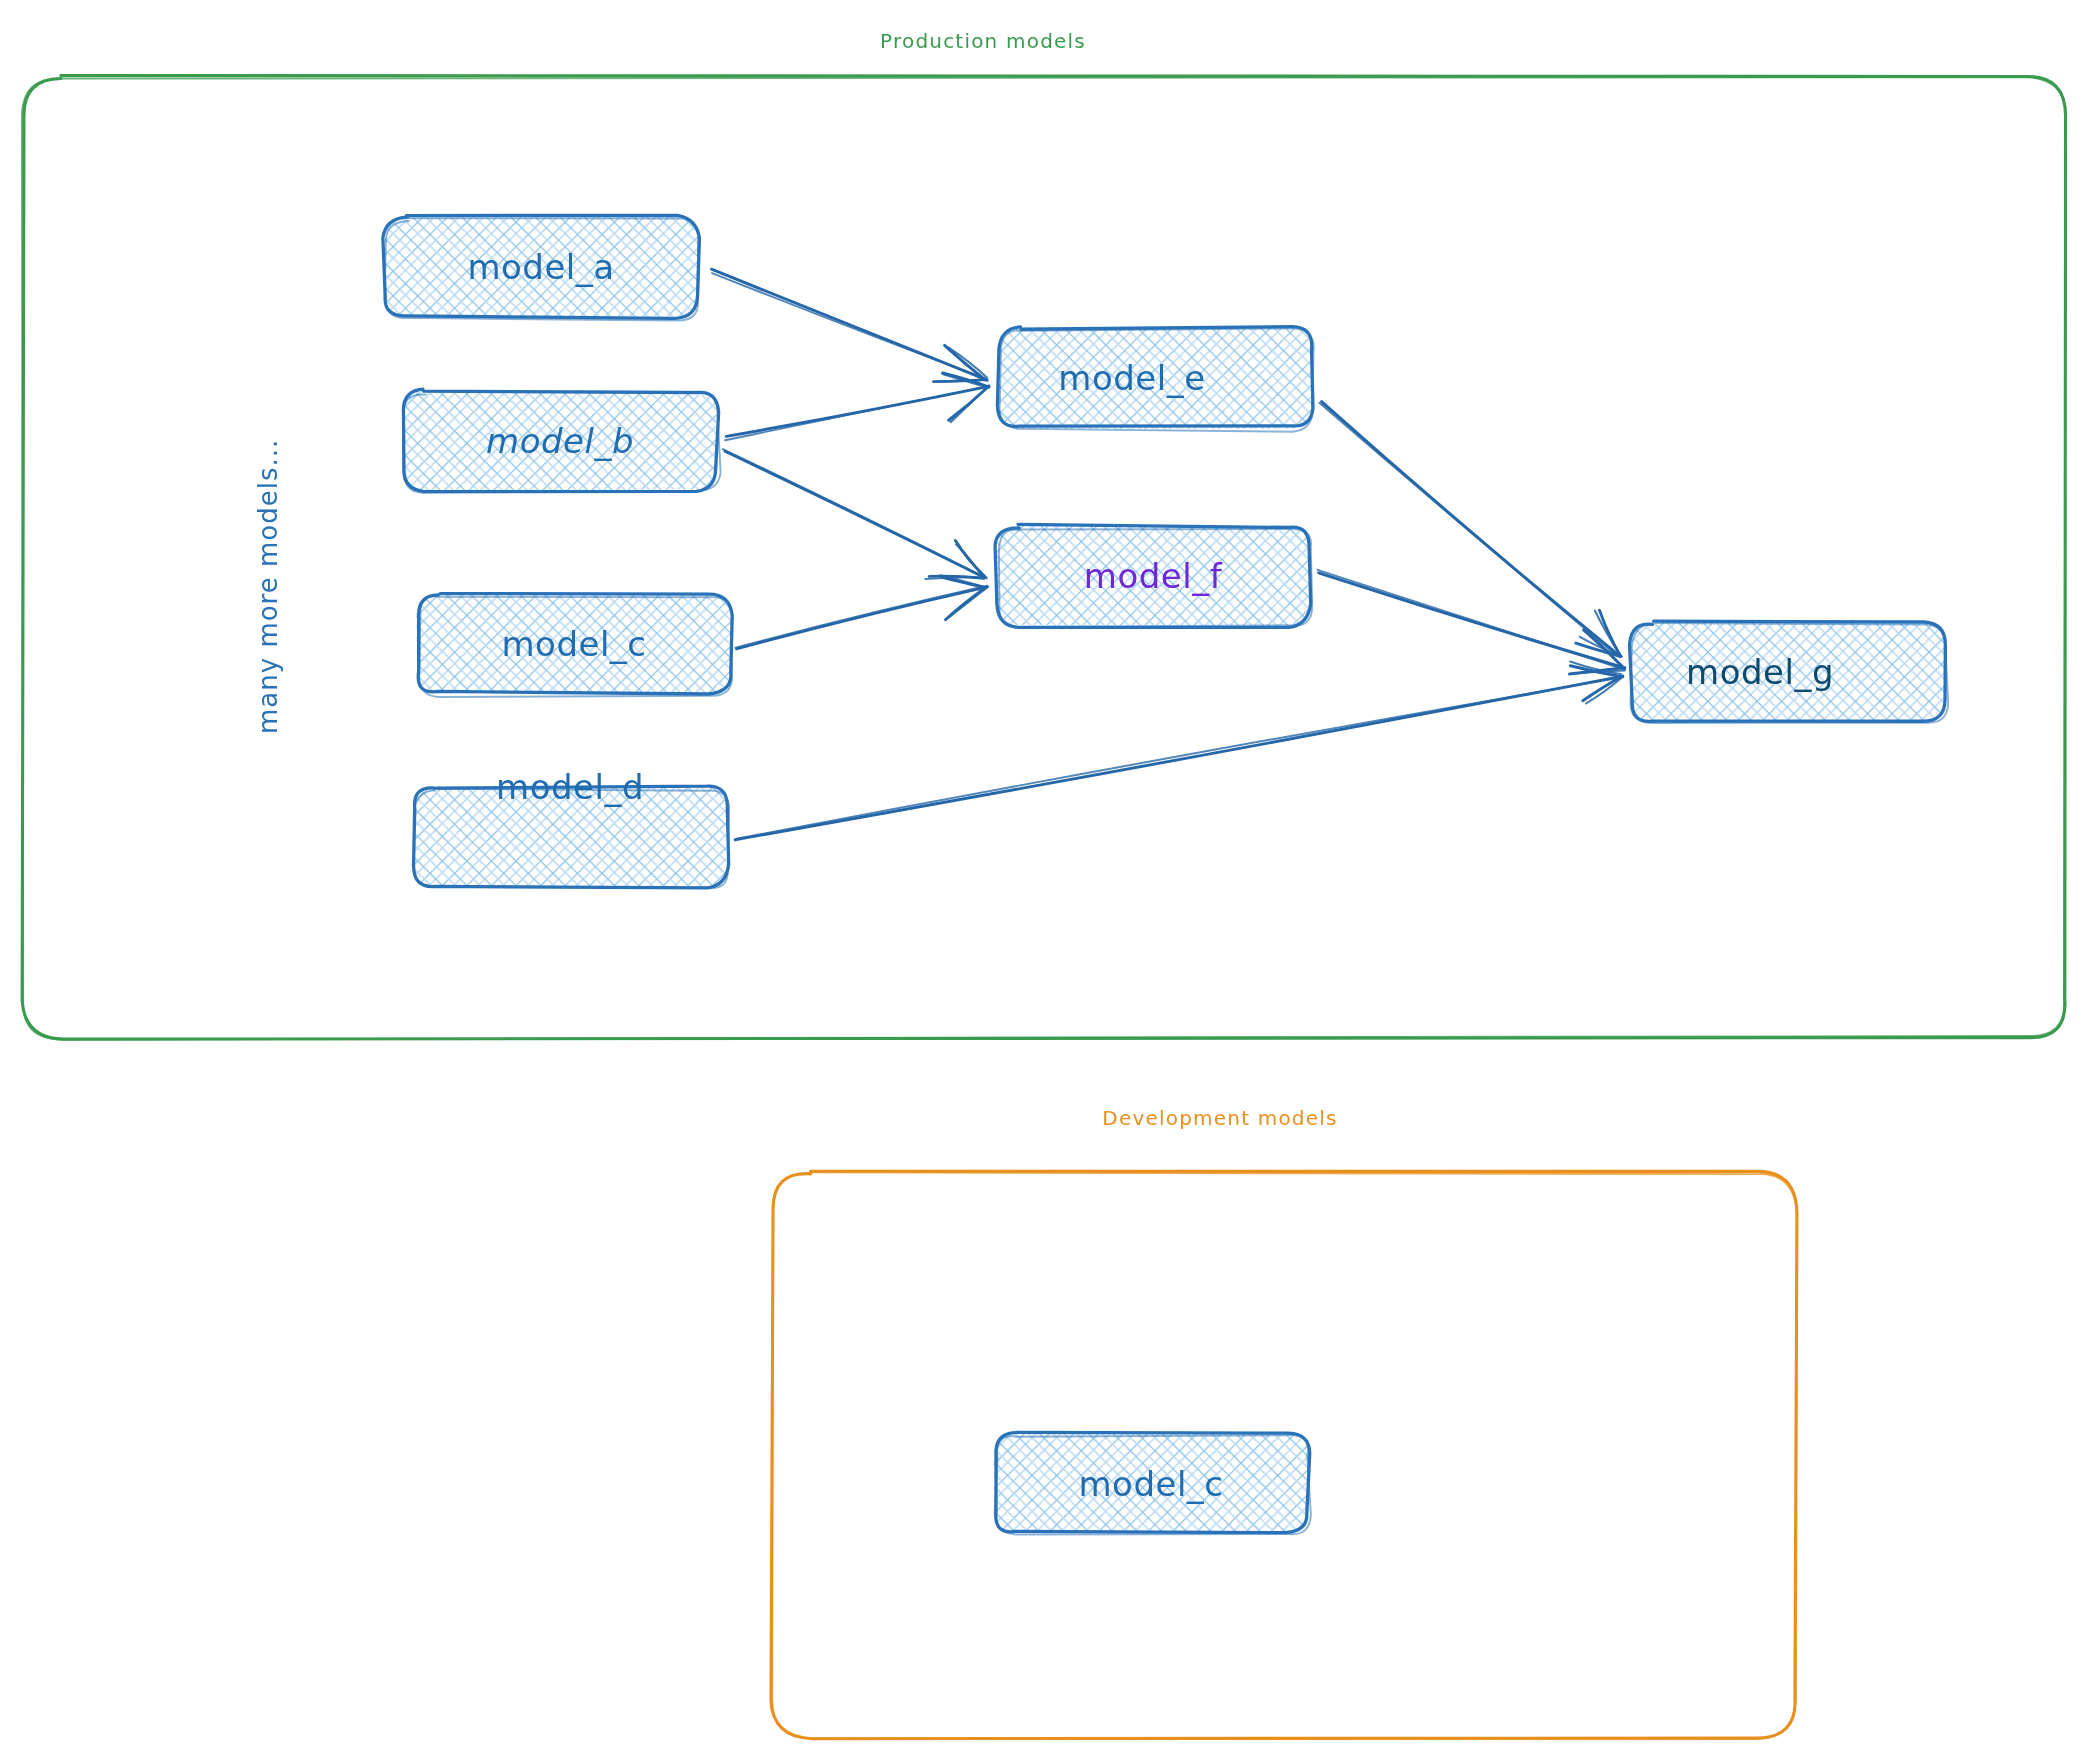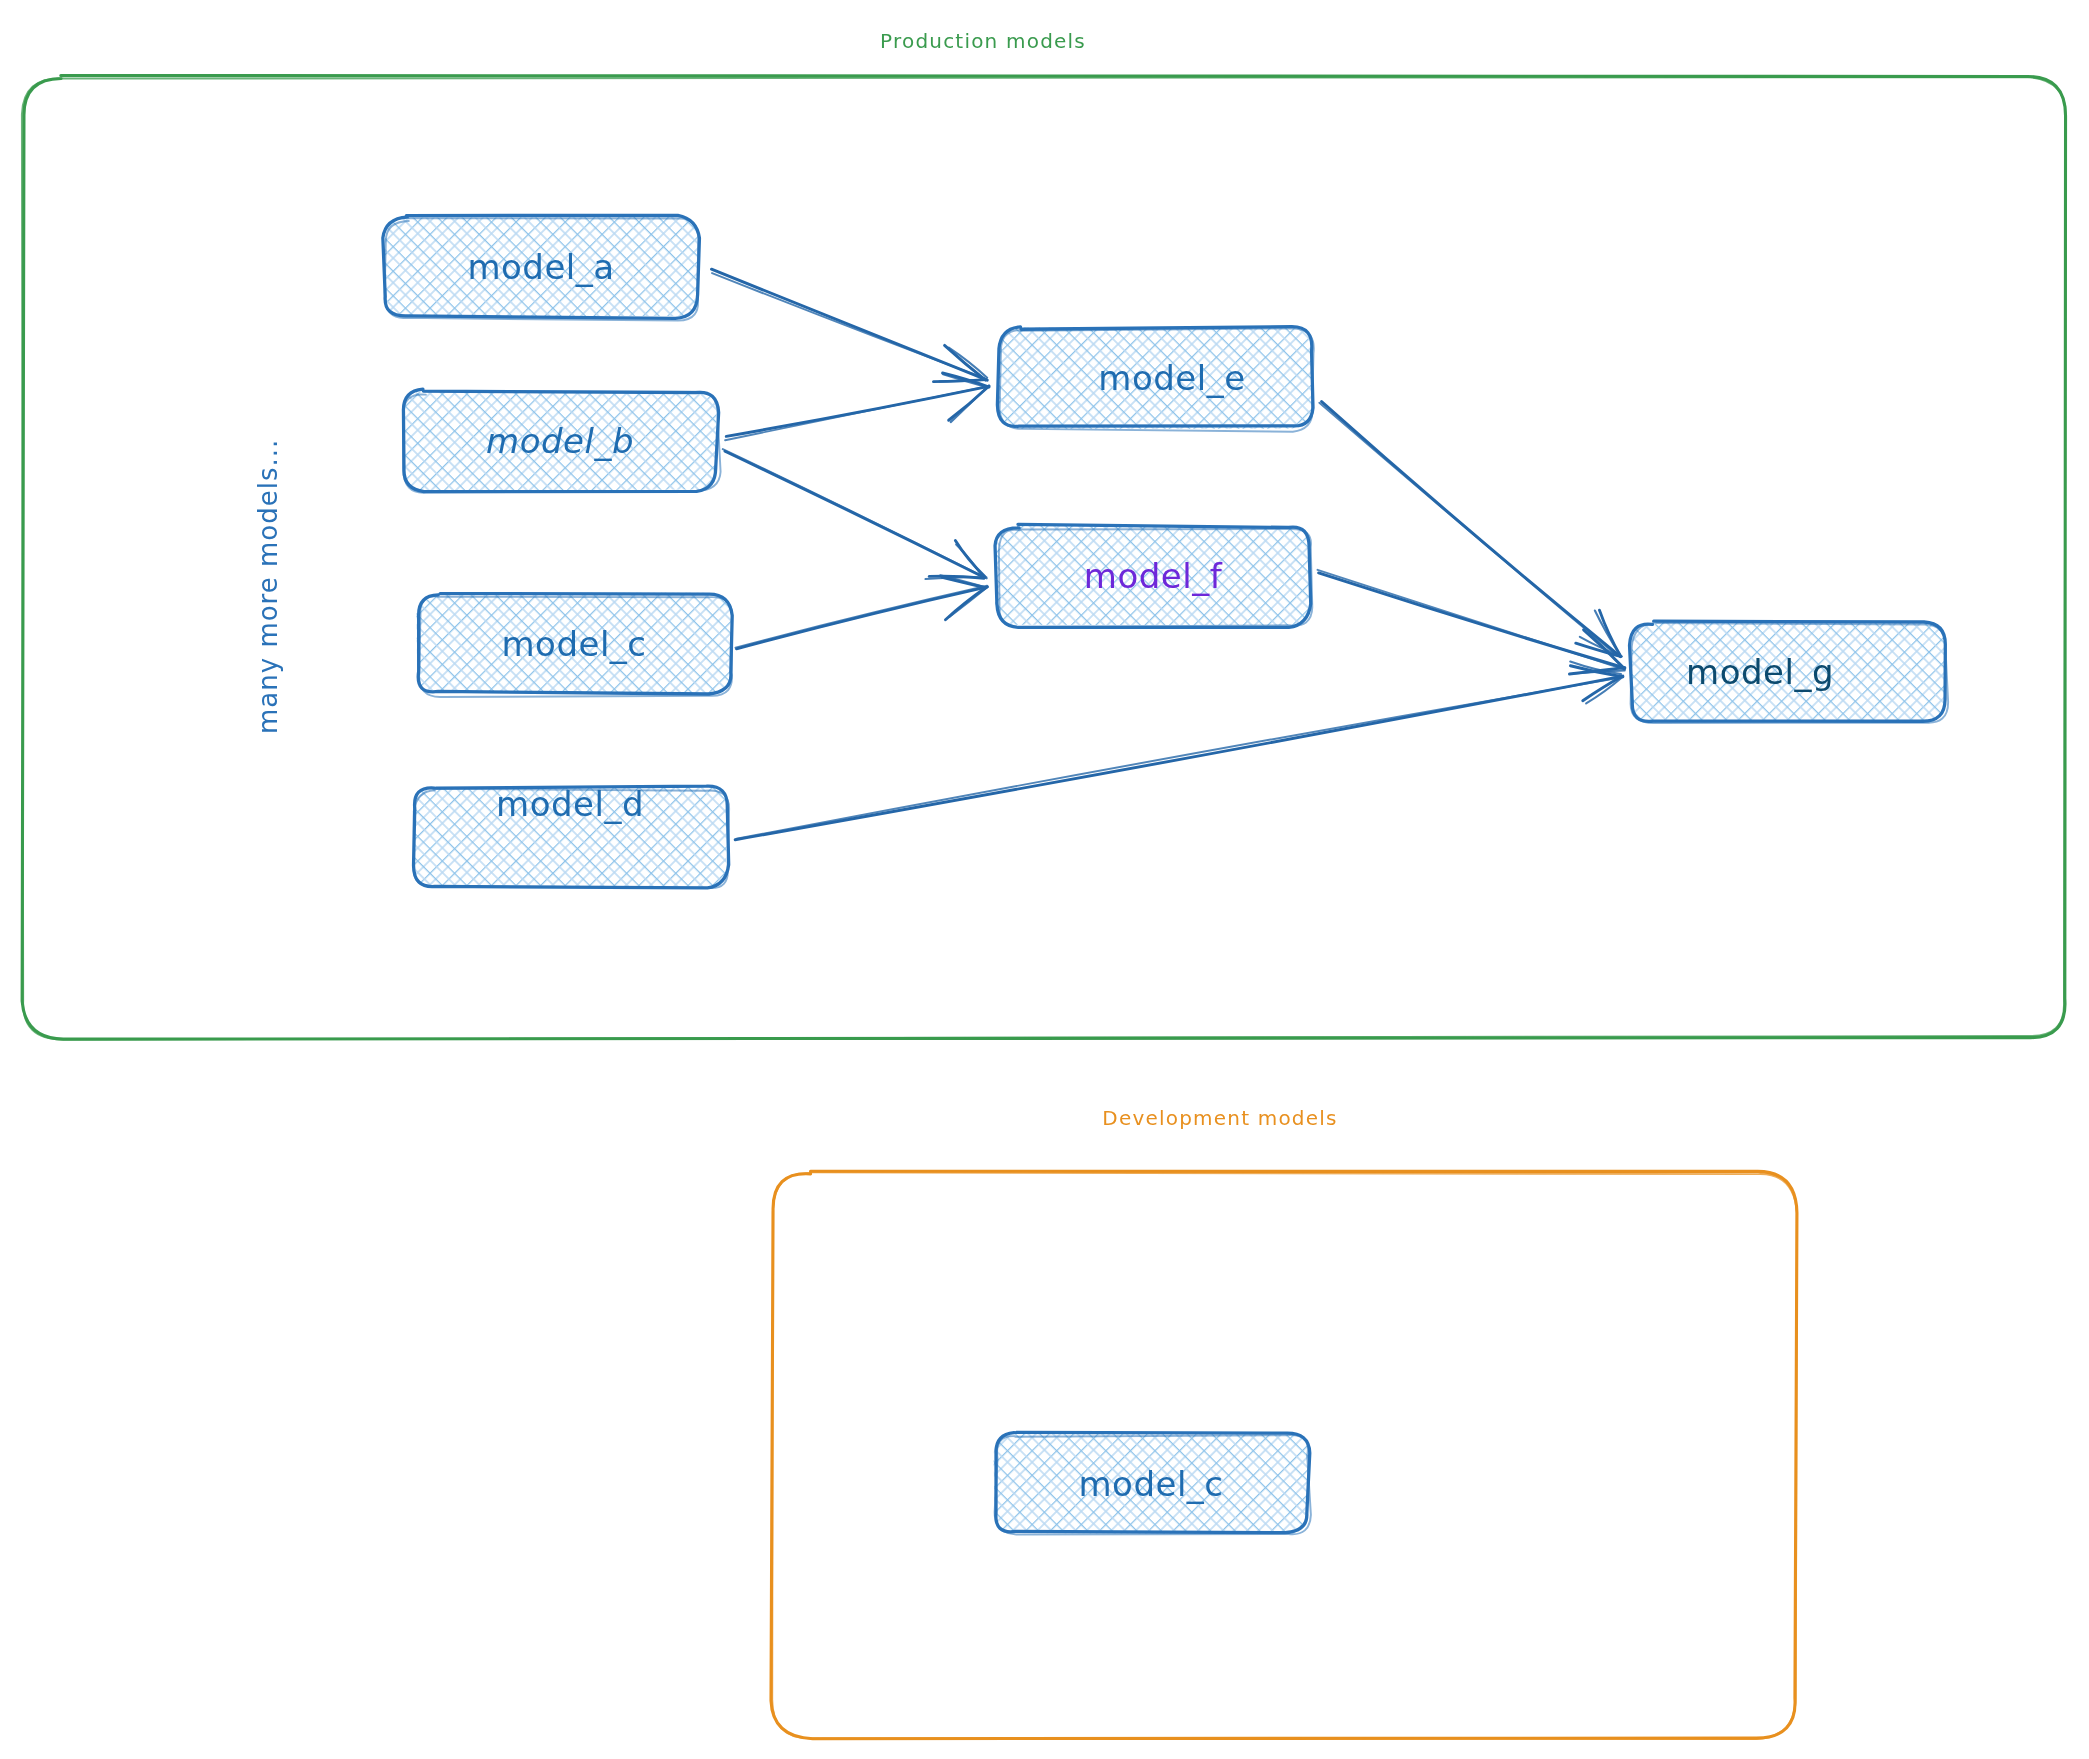--- a/index.html
+++ b/index.html
@@ -196,22 +196,22 @@
   </svg>
 
   <div id="titles-layer">
       <div class="grp-title" style="left: 983px; top: 29px; color: rgb(58, 155, 78);">Production models</div>
       <div class="grp-title" style="left: 1220px; top: 1106px; color: rgb(232, 144, 31);">Development models</div>
     </div>
   <div id="labels-layer">
       <div class="node-label" style="left: 541px; top: 267px; color: rgb(31, 108, 176);">model_a</div>
       <div class="node-label" style="left: 560px; top: 441px; color: rgb(31, 108, 176); font-style: italic;">model_b</div>
       <div class="node-label" style="left: 574px; top: 644px; color: rgb(31, 108, 176);">model_c</div>
-      <div class="node-label" style="left: 570px; top: 804px; color: rgb(31, 108, 176);">model_d</div>
-      <div class="node-label" style="left: 1172px; top: 378px; color: rgb(31, 108, 176);">model_e</div>
+      <div class="node-label" style="left: 570px; top: 787px; color: rgb(31, 108, 176);">model_d</div>
+      <div class="node-label" style="left: 1132px; top: 378px; color: rgb(31, 108, 176);">model_e</div>
       <div class="node-label" style="left: 1153px; top: 576px; color: #6d28d9;">model_f</div>
       <div class="node-label" style="left: 1760px; top: 672px; color: #0c4a6e;">model_g</div>
       <div class="node-label" style="left: 1151px; top: 1484px; color: rgb(31, 108, 176);">model_c</div>
     </div>
   <div id="notes-layer">
       <div class="side-note" style="left: 253px; top: 734px; color: rgb(42, 114, 184); transform: rotate(-90deg);">many more models...</div>
     </div>
 
 </div>
 

